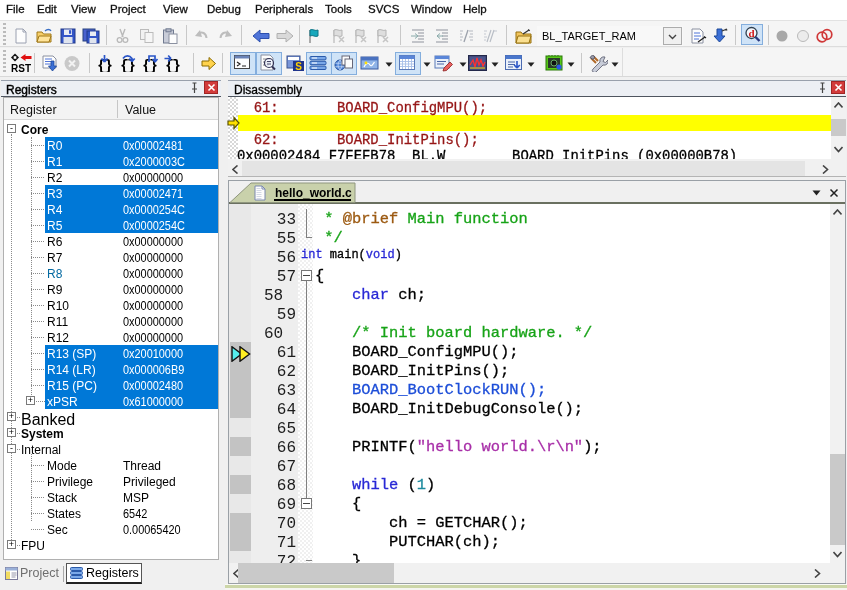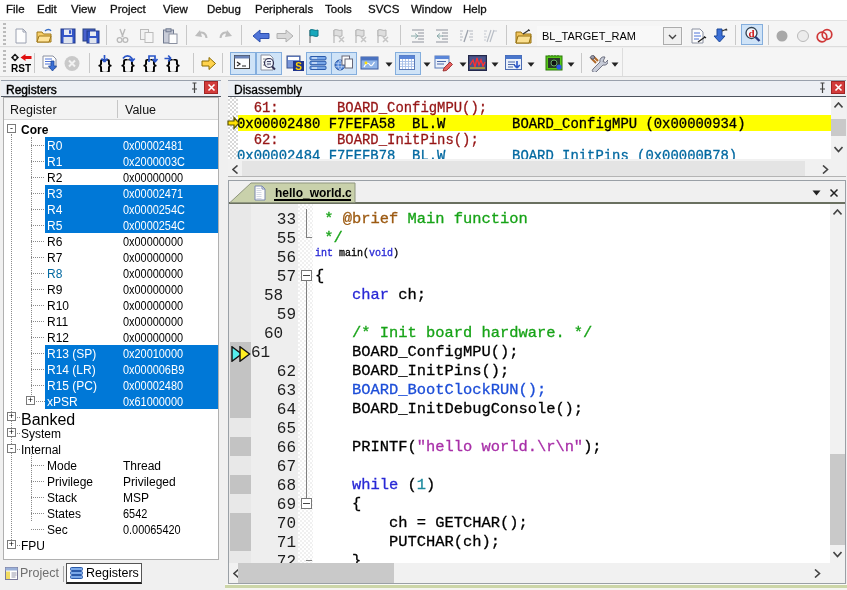--- a/index.html
+++ b/index.html
@@ -376,21 +376,21 @@
 <div class="abs hl" style="left:45px;top:393px;width:173px;height:16px"></div>
 <div class="abs doth" style="left:36px;top:401px;width:9px;height:0"></div>
 <div class="exp" style="left:26px;top:396px">+</div>
 <div class="abs" style="left:47px;top:394.5px;font-size:12px;color:#fff">xPSR</div>
 <div class="abs" style="left:123px;top:394.5px;color:#fff;transform:scaleX(0.86);transform-origin:0 0;font-size:12.7px;">0x61000000</div>
 <div class="abs doth" style="left:11px;top:417px;width:9px;height:0"></div>
 <div class="exp" style="left:7px;top:412px">+</div>
 <div class="abs rtx" style="left:21px;top:410.5px;font-size:16px;font-weight:normal">Banked</div>
 <div class="abs doth" style="left:11px;top:433px;width:9px;height:0"></div>
 <div class="exp" style="left:7px;top:428px">+</div>
-<div class="abs rtx" style="left:21px;top:426.5px;font-size:12px;font-weight:normal">System</div>
+<div class="abs rtx" style="left:21px;top:426.5px;font-size:12px;font-weight:bold">System</div>
 <div class="abs doth" style="left:11px;top:449px;width:9px;height:0"></div>
 <div class="exp" style="left:7px;top:444px">-</div>
 <div class="abs rtx" style="left:21px;top:442.5px;font-size:12px;font-weight:normal">Internal</div>
 <div class="abs doth" style="left:31px;top:465px;width:13px;height:0"></div>
 <div class="abs" style="left:47px;top:458.5px;font-size:12px;color:#000">Mode</div>
 <div class="abs" style="left:123px;top:458.5px;color:#000;font-size:12px;">Thread</div>
 <div class="abs doth" style="left:31px;top:481px;width:13px;height:0"></div>
 <div class="abs" style="left:47px;top:474.5px;font-size:12px;color:#000">Privilege</div>
 <div class="abs" style="left:123px;top:474.5px;color:#000;font-size:12px;">Privileged</div>
 <div class="abs doth" style="left:31px;top:497px;width:13px;height:0"></div>
@@ -427,23 +427,22 @@
       <path d="M5.5 1v6M3 7h5M3.5 1h4M5.5 7v4" stroke="#444" stroke-width="1.2" fill="none"></path>
     </svg>
 <div class="abs" style="left:831px;top:81px;width:14px;height:13px;background:#d23b3b;border:1px solid #a02525"></div>
 <svg class="abs" style="left:834px;top:83px" width="9" height="9" viewBox="0 0 9 9">
       <path d="M1.5 1.5l6 6M7.5 1.5l-6 6" stroke="#fff" stroke-width="1.6"></path>
     </svg>
 <div class="abs" style="left:228px;top:97px;width:618px;height:62px;background:#fff"></div>
 <div class="abs" style="left:228px;top:97px;width:10px;height:62px;background:#fff;background-image:conic-gradient(#d8d8d8 25%,transparent 0 50%,#d8d8d8 0 75%,transparent 0);background-size:4px 4px"></div>
 <div class="abs" style="left:238px;top:115px;width:593px;height:16px;background:#ffff00"></div>
 <div class="abs mono" style="left:237px;top:100px;font-size:13.9px;color:#961616;-webkit-text-stroke:0.3px">  61:       BOARD_ConfigMPU();</div>
-<div class="abs mono" style="left:237px;top:116px;font-size:13.9px;color:#000;-webkit-text-stroke:0.3px">0x00002480 F7FEFA58  BL.W        BOARD_ConfigMPU (0x00000934)</div>
 <div class="abs mono" style="left:237px;top:132px;font-size:13.9px;color:#961616;-webkit-text-stroke:0.3px">  62:       BOARD_InitPins();</div>
-<div class="abs mono" style="left:237px;top:148px;font-size:13.9px;color:#0369a1;-webkit-text-stroke:0.3px">0x00002484 F7FEFB78  BL.W        BOARD_InitPins (0x00000B78)</div>
+<div class="abs mono" style="left:237px;top:148px;font-size:13.9px;color:#000000;-webkit-text-stroke:0.3px">0x00002484 F7FEFB78  BL.W        BOARD_InitPins (0x00000B78)</div>
 <div class="abs" style="left:228px;top:159px;width:618px;height:2px;background:#f1f1f1"></div>
 <svg class="abs" style="left:227px;top:116px" width="13" height="14" viewBox="0 0 13 14">
       <path d="M1 5h6V1.5L12 7l-5 5.5V9H1z" fill="#ffe000" stroke="#5a5200" stroke-width="1.2"></path>
     </svg>
 <div class="abs" style="left:831px;top:97px;width:15px;height:62px;background:#f1f1f1"></div>
 <svg class="abs" style="left:834px;top:102px" width="9" height="7" viewBox="0 0 9 7">
       <path d="M0.5 5.5L4.5 1l4 4.5" fill="none" stroke="#444" stroke-width="1.6"></path>
     </svg>
 <div class="abs" style="left:831px;top:119px;width:15px;height:17px;background:#c9c9c9"></div>
 <svg class="abs" style="left:834px;top:146px" width="9" height="7" viewBox="0 0 9 7">
@@ -489,21 +488,21 @@
 <div class="abs" style="left:230px;top:475px;width:21px;height:19px;background:#c3c3c3"></div>
 <div class="abs" style="left:230px;top:513px;width:21px;height:19px;background:#c3c3c3"></div>
 <div class="abs" style="left:230px;top:532px;width:21px;height:19px;background:#c3c3c3"></div>
 <div class="abs mono" style="left:251px;top:211px;width:45px;text-align:right;font-size:16px;color:#1c1c1c">33</div>
 <div class="abs mono" style="left:251px;top:230px;width:45px;text-align:right;font-size:16px;color:#1c1c1c">55</div>
 <div class="abs mono" style="left:251px;top:249px;width:45px;text-align:right;font-size:16px;color:#1c1c1c">56</div>
 <div class="abs mono" style="left:251px;top:268px;width:45px;text-align:right;font-size:16px;color:#1c1c1c">57</div>
 <div class="abs mono" style="left:251px;top:287px;width:45px;text-align:center;font-size:16px;color:#1c1c1c">58</div>
 <div class="abs mono" style="left:251px;top:306px;width:45px;text-align:right;font-size:16px;color:#1c1c1c">59</div>
 <div class="abs mono" style="left:251px;top:325px;width:45px;text-align:center;font-size:16px;color:#1c1c1c">60</div>
-<div class="abs mono" style="left:251px;top:344px;width:45px;text-align:left;font-size:16px;color:#1c1c1c">61</div>
+<div class="abs mono" style="left:251px;top:344px;width:45px;text-align:right;font-size:16px;color:#1c1c1c">61</div>
 <div class="abs mono" style="left:251px;top:363px;width:45px;text-align:right;font-size:16px;color:#1c1c1c">62</div>
 <div class="abs mono" style="left:251px;top:382px;width:45px;text-align:right;font-size:16px;color:#1c1c1c">63</div>
 <div class="abs mono" style="left:251px;top:401px;width:45px;text-align:right;font-size:16px;color:#1c1c1c">64</div>
 <div class="abs mono" style="left:251px;top:420px;width:45px;text-align:right;font-size:16px;color:#1c1c1c">65</div>
 <div class="abs mono" style="left:251px;top:439px;width:45px;text-align:right;font-size:16px;color:#1c1c1c">66</div>
 <div class="abs mono" style="left:251px;top:458px;width:45px;text-align:right;font-size:16px;color:#1c1c1c">67</div>
 <div class="abs mono" style="left:251px;top:477px;width:45px;text-align:right;font-size:16px;color:#1c1c1c">68</div>
 <div class="abs mono" style="left:251px;top:496px;width:45px;text-align:right;font-size:16px;color:#1c1c1c">69</div>
 <div class="abs mono" style="left:251px;top:515px;width:45px;text-align:right;font-size:16px;color:#1c1c1c">70</div>
 <div class="abs mono" style="left:251px;top:534px;width:45px;text-align:right;font-size:16px;color:#1c1c1c">71</div>
@@ -515,21 +514,21 @@
 <div class="abs" style="left:301px;top:270px;width:11px;height:11px;background:#fff;border:1px solid #777"></div>
 <div class="abs" style="left:303px;top:275px;width:7px;height:1px;background:#444"></div>
 <div class="abs" style="left:301px;top:498px;width:11px;height:11px;background:#fff;border:1px solid #777"></div>
 <div class="abs" style="left:303px;top:503px;width:7px;height:1px;background:#444"></div>
 <svg class="abs" style="left:231px;top:346px" width="22" height="16" viewBox="0 0 22 16">
       <path d="M1 0.8v14.4L10.6 8z" fill="#55eeee" stroke="#111" stroke-width="1.4"></path>
       <path d="M9 0.8v14.4L18.6 8z" fill="#ffee22" stroke="#111" stroke-width="1.4"></path>
     </svg>
 <div class="abs mono code" style="left:315px;top:210px;font-size:15.42px"><span style="color:#17a317"> * </span><span style="color:#9c5a12">@brief</span><span style="color:#17a317"> Main function</span></div>
 <div class="abs mono code" style="left:315px;top:229px;font-size:15.42px"><span style="color:#17a317"> */</span></div>
-<div class="abs mono code" style="left:315px;top:248px;font-size:10px"><span style="color:#2929d6">int</span><span style="color:#000"> main(</span><span style="color:#2929d6">void</span><span style="color:#000">)</span></div>
+<div class="abs mono code" style="left:301px;top:248px;font-size:12px"><span style="color:#2929d6">int</span><span style="color:#000"> main(</span><span style="color:#2929d6">void</span><span style="color:#000">)</span></div>
 <div class="abs mono code" style="left:315px;top:267px;font-size:15.42px"><span style="color:#000">{</span></div>
 <div class="abs mono code" style="left:315px;top:286px;font-size:15.42px"><span style="color:#000">    </span><span style="color:#2929d6">char</span><span style="color:#000"> ch;</span></div>
 <div class="abs mono code" style="left:315px;top:324px;font-size:15.42px"><span style="color:#000">    </span><span style="color:#17a317">/* Init board hardware. */</span></div>
 <div class="abs mono code" style="left:315px;top:343px;font-size:15.42px"><span style="color:#000">    BOARD_ConfigMPU();</span></div>
 <div class="abs mono code" style="left:315px;top:362px;font-size:15.42px"><span style="color:#000">    BOARD_InitPins();</span></div>
 <div class="abs mono code" style="left:315px;top:381px;font-size:15.42px"><span style="color:#1d4ed8">    BOARD_BootClockRUN();</span></div>
 <div class="abs mono code" style="left:315px;top:400px;font-size:15.42px"><span style="color:#000">    BOARD_InitDebugConsole();</span></div>
 <div class="abs mono code" style="left:315px;top:438px;font-size:15.42px"><span style="color:#000">    PRINTF(</span><span style="color:#a82fa8">"hello world.\r\n"</span><span style="color:#000">);</span></div>
 <div class="abs mono code" style="left:315px;top:476px;font-size:15.42px"><span style="color:#000">    </span><span style="color:#2929d6">while</span><span style="color:#000"> (</span><span style="color:#1d8a9e">1</span><span style="color:#000">)</span></div>
 <div class="abs mono code" style="left:315px;top:495px;font-size:15.42px"><span style="color:#000">    {</span></div>

